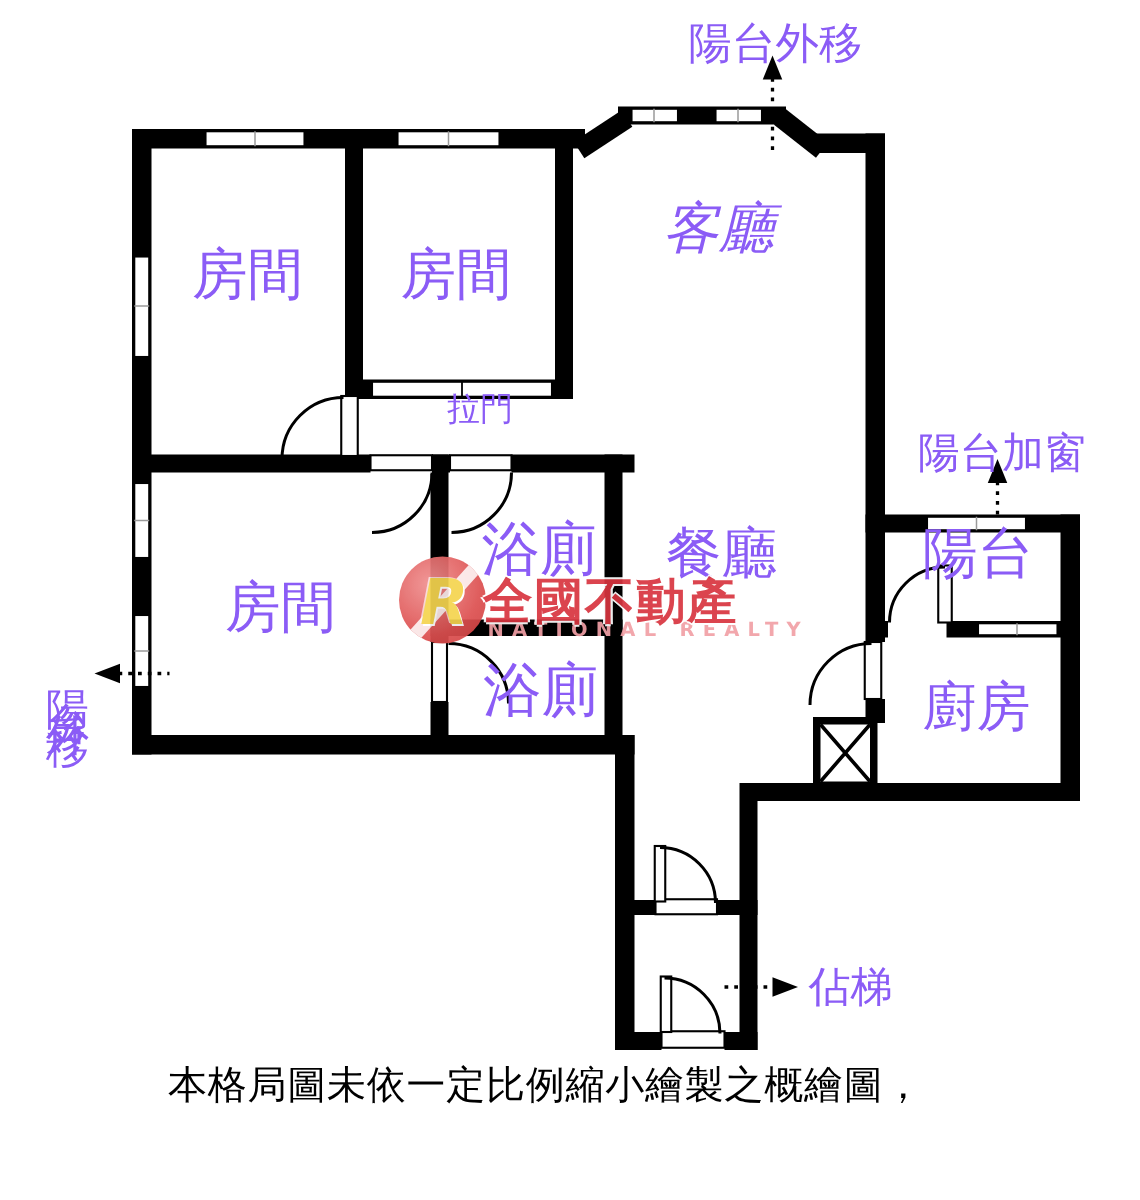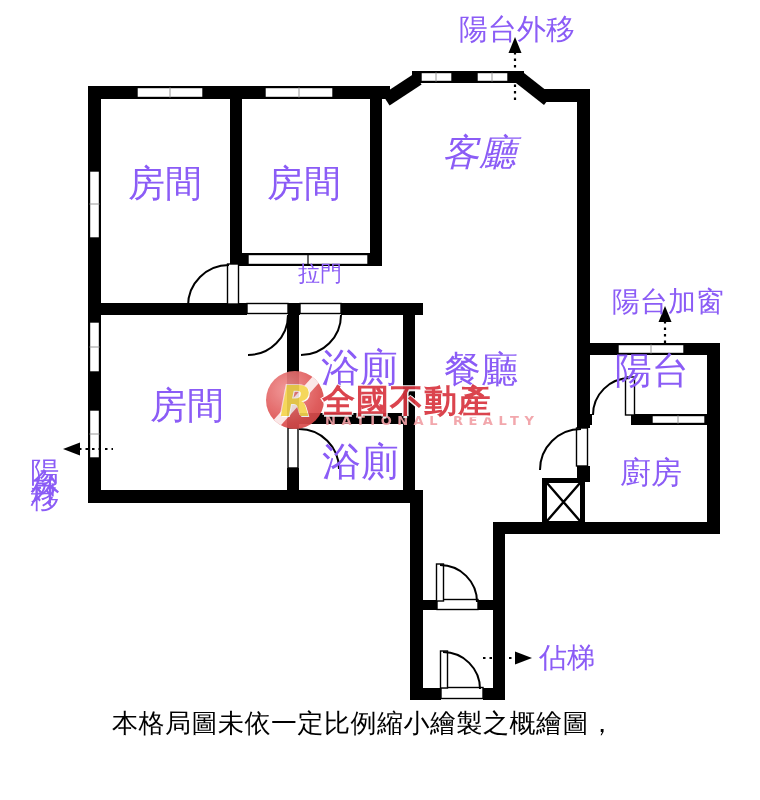--- a/index.html
+++ b/index.html
@@ -3,21 +3,21 @@
 <meta charset="utf-8">
 <style>
   html,body{margin:0;padding:0;background:#fff;}
   #stage{position:relative;width:760px;height:800px;background:#fff;overflow:hidden;
          font-family:"DejaVu Sans",sans-serif;}
   #plan-svg{position:absolute;left:0;top:0;z-index:1;}
   .lbl{position:absolute;transform:translate(-50%,-50%);color:#8b5cf6;white-space:nowrap;
        z-index:2;line-height:1;}
   .lbl-room{font-size:37px;}
   .lbl-bath{font-size:39px;}
-  .lbl-kitchen{font-size:31px;}
+  .lbl-kitchen{font-size:36px;}
   .lbl-small{font-size:22px;}
   .lbl-note{font-size:28px;}
   .lbl-top{font-size:29px;}
   .lbl-vert{writing-mode:vertical-rl;text-orientation:upright;letter-spacing:8px;font-size:29px;}
   .disclaimer{position:absolute;z-index:2;color:#000;font-size:26px;font-weight:normal;
               white-space:nowrap;letter-spacing:0.5px;}
   #disc1{left:112px;top:706px;}
   #disc2{left:95px;top:755px;}
   
   #wm{position:absolute;left:266px;top:366px;width:240px;height:64px;z-index:3;opacity:0.92;}

